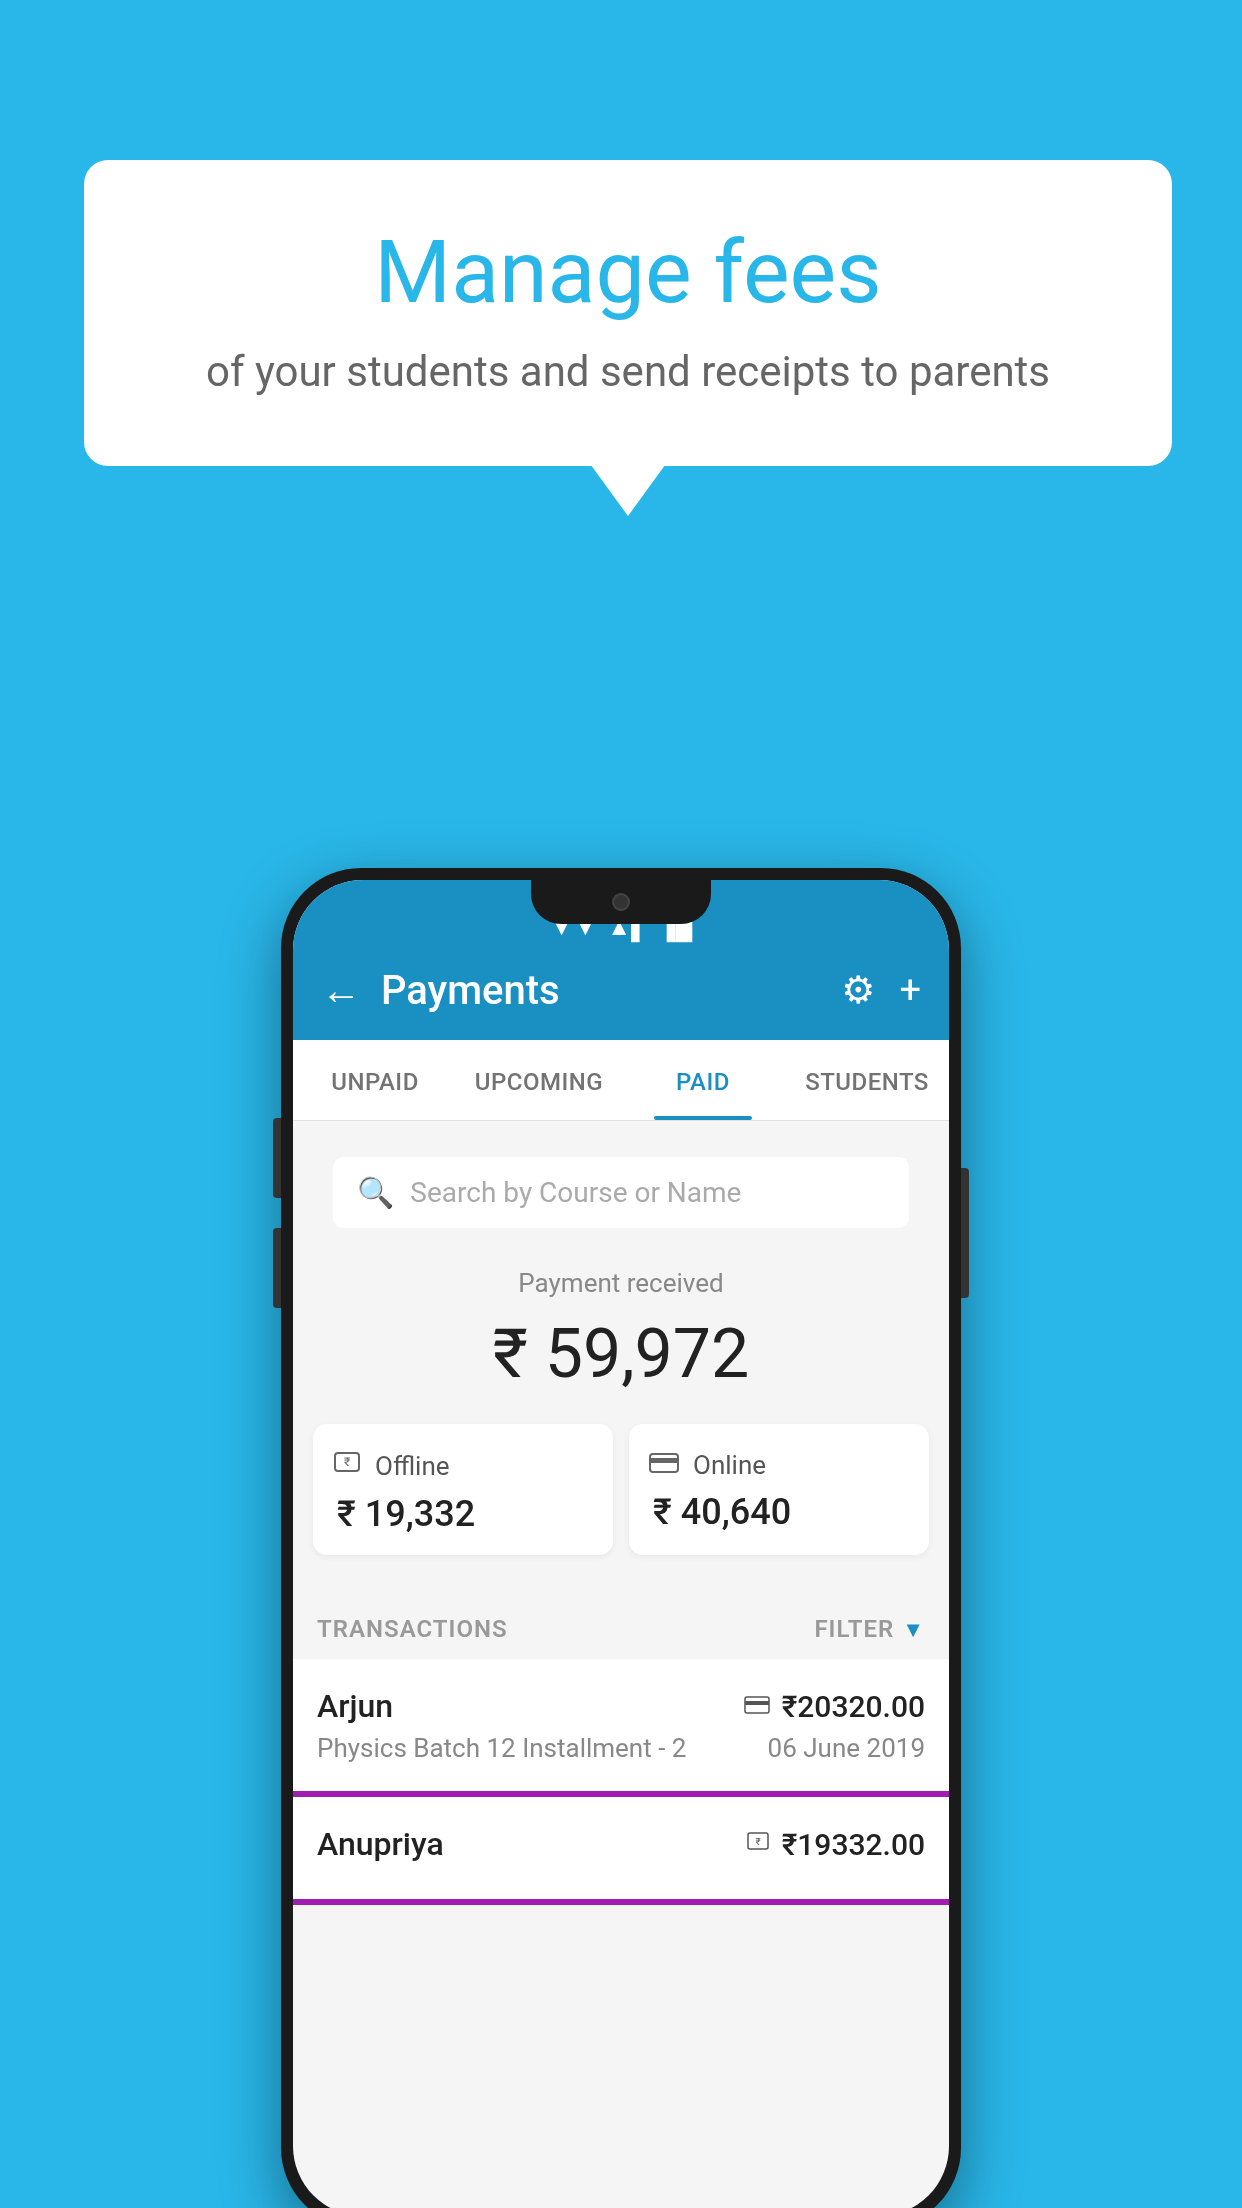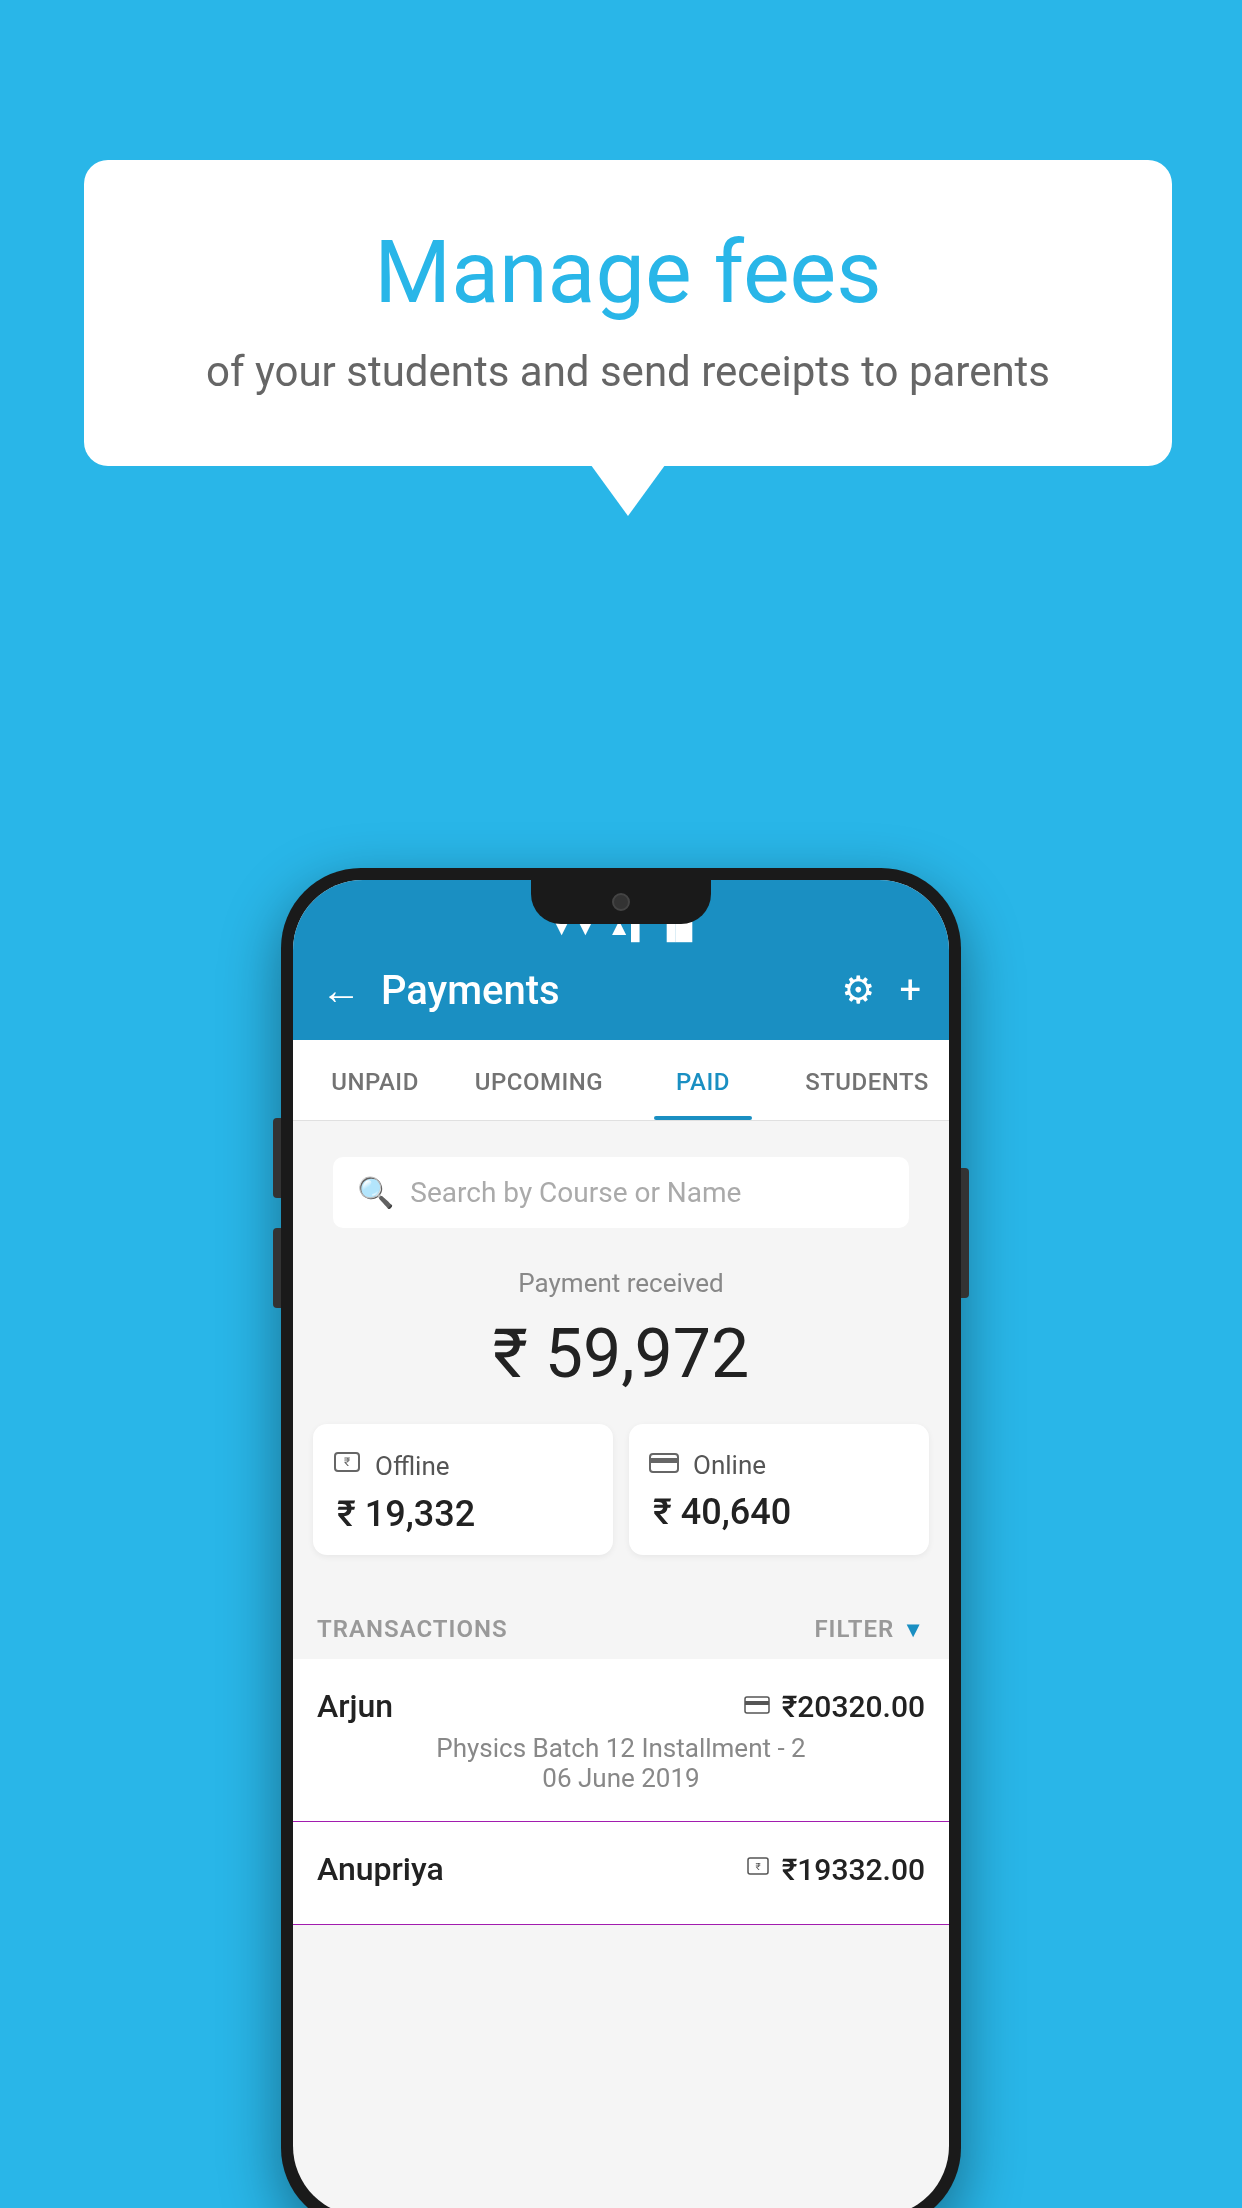--- a/index.html
+++ b/index.html
@@ -307,21 +307,21 @@
       font-size: 22px;
     }
 
     
     .transaction-list {
       background: white;
     }
 
     .transaction-row {
       padding: 28px 24px;
-      border-bottom: 1px solid #a21caf;
+      border-bottom: 6px solid #a21caf;
     }
 
     .transaction-top {
       display: flex;
       justify-content: space-between;
       align-items: center;
       margin-bottom: 8px;
     }
 
     .transaction-name {
@@ -343,22 +343,20 @@
 
     .transaction-amount {
       font-size: 30px;
       font-weight: 500;
       color: #222;
     }
 
     .transaction-bottom {
       display: flex;
       justify-content: space-between;
-      align-items: center;
-      flex-direction: column;
     }
 
     .transaction-course {
       font-size: 26px;
       color: #888;
     }
 
     .transaction-date {
       font-size: 26px;
       color: #888;

